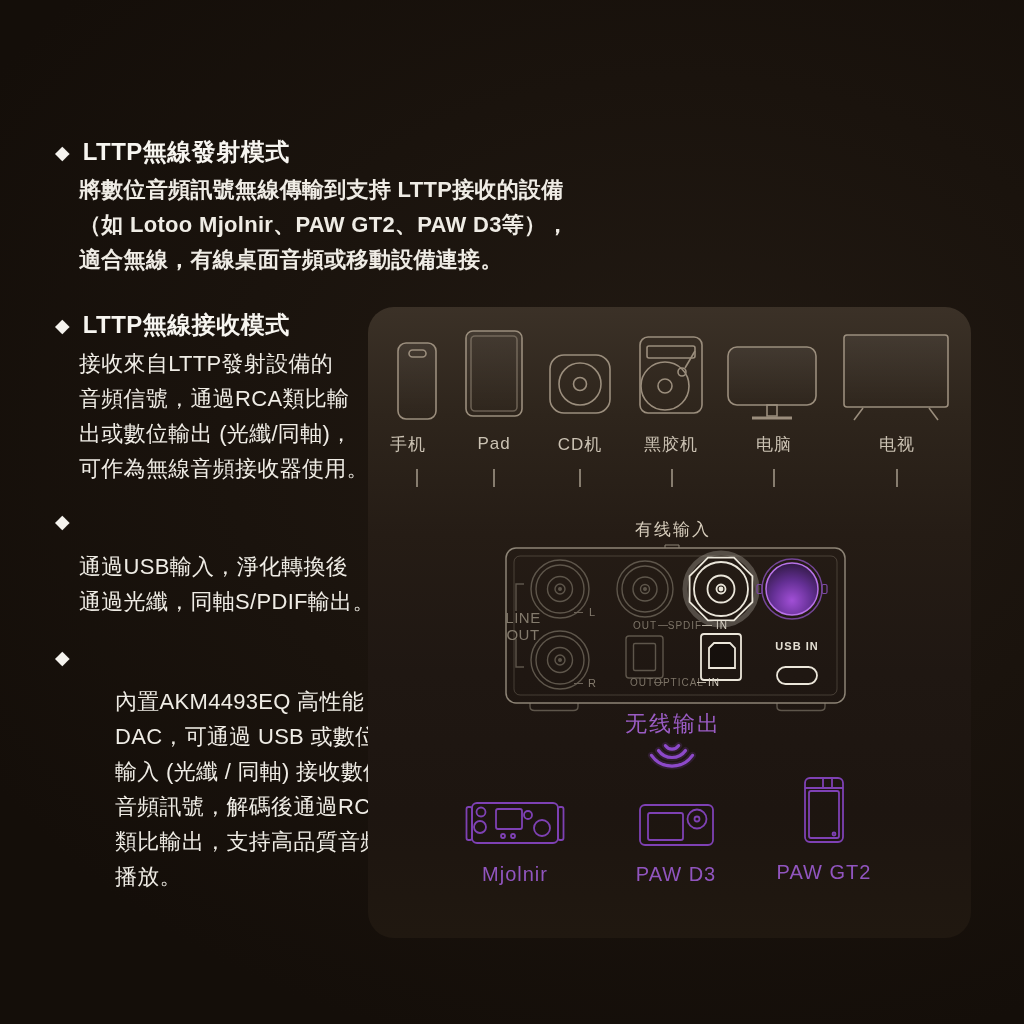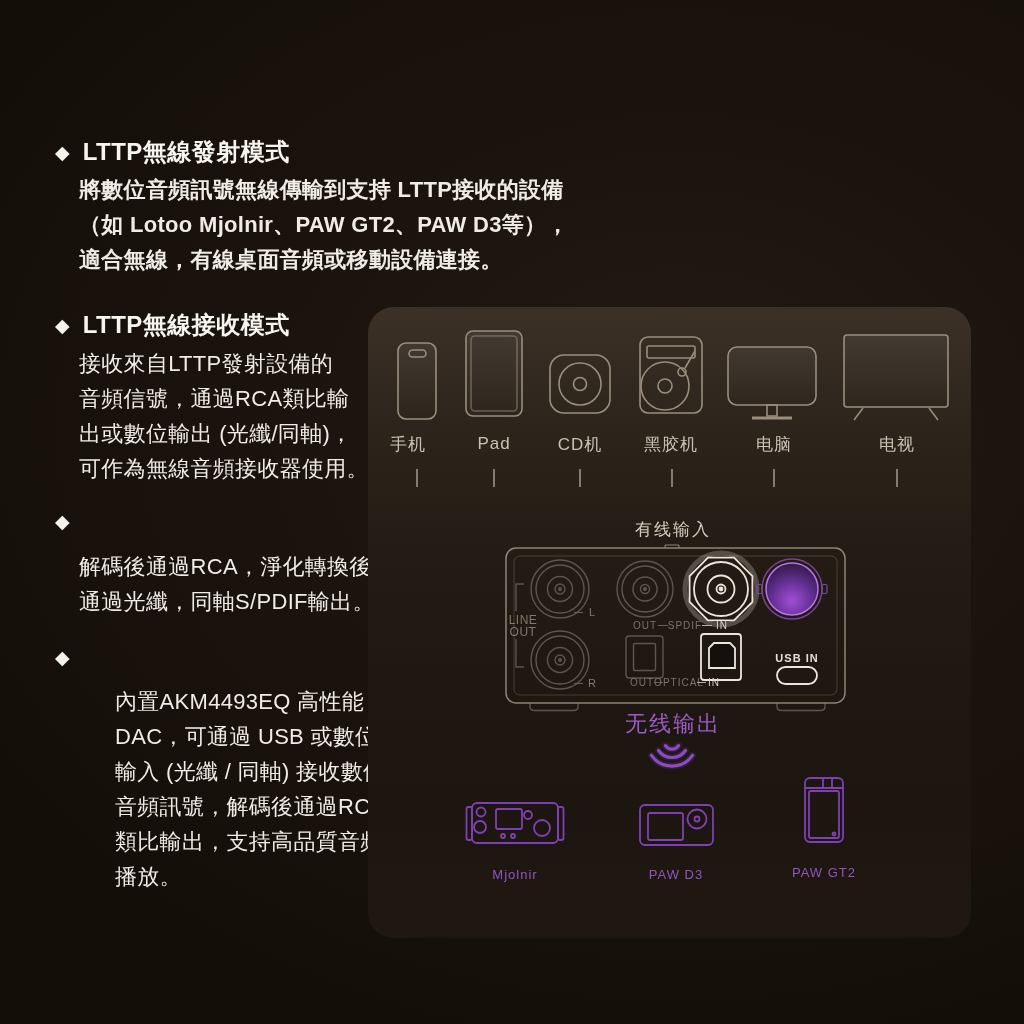--- a/index.html
+++ b/index.html
@@ -31,24 +31,24 @@
     background:linear-gradient(180deg,#3b3127 0%,#2e251c 17%,#251c15 36%,#1f1712 58%,#1d1510 80%,#201810 100%);
     overflow:hidden;
   }
   .diagram{position:absolute;left:0;top:0;width:603px;height:631px;}
   .panel span{position:absolute;transform:translate(-50%,-50%);white-space:nowrap;}
   .dlabel{font-size:17px;color:#cbc2b3;letter-spacing:1px;}
   .flow-tan{font-size:17px;color:#d6ccbb;letter-spacing:2px;}
   .flow-purple{font-size:22px;color:#9a5cc4;letter-spacing:2px;}
   .plabel{font-size:10px;color:#7d7467;letter-spacing:1px;}
   .plabel.bright{color:#d8d2c5;}
-  .lineout{font-size:12px;line-height:12px;color:#837a6c;text-align:center;white-space:pre !important;letter-spacing:0.5px;}
+  .lineout{font-size:15px;line-height:17px;color:#837a6c;text-align:center;white-space:pre !important;letter-spacing:0.5px;}
   .chan{font-size:11px;color:#837a6c;}
   .usb{font-size:11px;color:#e4dfd3;letter-spacing:1px;font-weight:700;}
-  .rlabel{font-size:13px;color:#9155bf;letter-spacing:1px;text-align:right;}
+  .rlabel{font-size:20px;color:#9155bf;letter-spacing:1px;text-align:right;}
   .dash{position:absolute;height:1px;background:#6b6257;}
   .dash.br{background:#b7b0a2;}
 
   .tan{stroke:#9b8e7d;fill:none;stroke-width:1.6;}
   .dim{stroke:#5e564b;fill:none;stroke-width:1.4;}
   .bright{stroke:#ebe6da;fill:none;stroke-width:1.8;}
   .purple{stroke:#7e41b4;fill:none;stroke-width:1.8;}
 </style>
 </head>
 <body>
@@ -69,21 +69,21 @@
     <span class="head-text" style="position:static;transform:none;">LTTP無線接收模式</span>
   </div>
   <div class="sec-body b2">接收來自LTTP發射設備的
 音頻信號，通過RCA類比輸
 出或數位輸出 (光纖/同軸)，
 可作為無線音頻接收器使用。</div>
 
   <div class="sec-head h3p">
     <span class="bullet" style="position:static;transform:none;">◆</span>
   </div>
-  <div class="sec-body b3">解碼後通過RCA，淨化轉換後
+  <div class="sec-body b3">通過USB輸入，淨化轉換後
 通過光纖，同軸S/PDIF輸出。</div>
 
   <div class="sec-head h4p">
     <span class="bullet" style="position:static;transform:none;">◆</span>
   </div>
   <div class="sec-body b4">內置AKM4493EQ 高性能
 DAC，可通過 USB 或數位
 輸入 (光纖 / 同軸) 接收數位
 音頻訊號，解碼後通過RCA
 類比輸出，支持高品質音頻
@@ -286,21 +286,21 @@
     <span class="plabel" style="left:317px;top:318px">SPDIF</span>
     <div class="dash br" style="left:334px;top:318px;width:10px"></div>
     <span class="plabel bright" style="left:354px;top:318px">IN</span>
 
     <span class="plabel" style="left:274px;top:375px">OUT</span>
     <div class="dash" style="left:286px;top:375px;width:9px"></div>
     <span class="plabel" style="left:311px;top:375px">OPTICAL</span>
     <div class="dash br" style="left:329px;top:375px;width:9px"></div>
     <span class="plabel bright" style="left:346px;top:375px">IN</span>
 
-    <span class="usb" style="left:429px;top:351px">USB IN</span>
+    <span class="usb" style="left:429px;top:339px">USB IN</span>
 
     <span class="flow-purple" style="left:305px;top:417px">无线输出</span>
 
     <span class="rlabel" style="left:147px;top:567px">Mjolnir</span>
     <span class="rlabel" style="left:308px;top:567px">PAW D3</span>
     <span class="rlabel" style="left:456px;top:565px">PAW GT2</span>
   </div>
 </div>
 
 </body></html>

